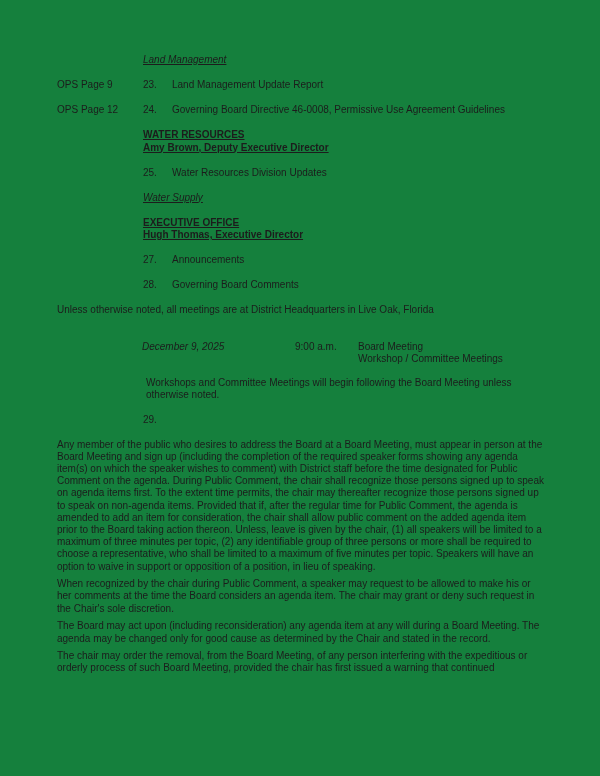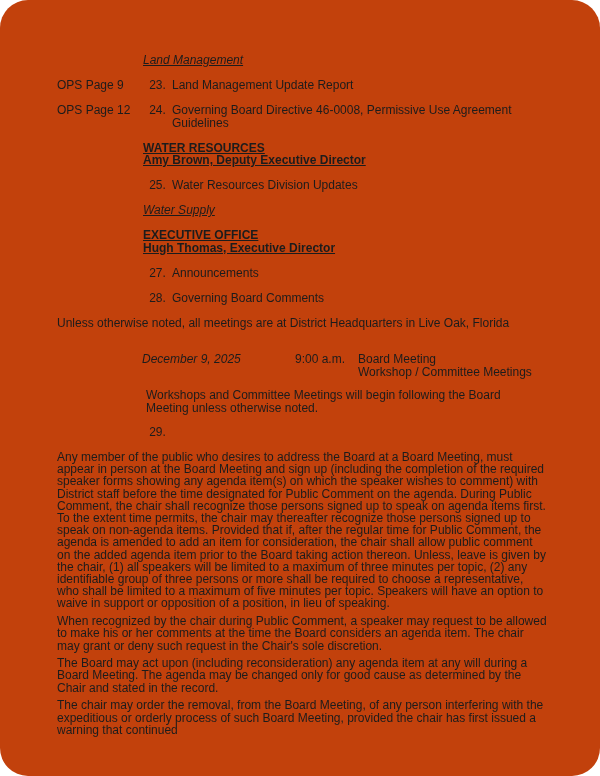--- a/index.html
+++ b/index.html
@@ -1,30 +1,29 @@
 <!DOCTYPE html>
 <html><head>
 <meta charset="utf-8">
 <style>
   html,body { margin:0; padding:0; background:#ffffff; }
   .page {
     width:600px; height:776px;
     box-sizing:border-box;
     padding:54px 54px 0 57px;
-    background:#c2410c;
+    background:#15803d;
     color:#1c1c1c;
     font-family:"Liberation Sans", sans-serif;
-    font-size:12px;
+    font-size:10px;
     position:relative;
     overflow:hidden;
-    border-radius:28px;
   }
   .row { display:flex; margin-bottom:12.5px; line-height:12.5px; }
   .lbl { flex:0 0 86px; }
-  .num { flex:0 0 29px;text-align:center; }
+  .num { flex:0 0 29px; }
   .txt { width:374px; }
   .sub-italic {
     font-style:italic; text-decoration:underline;
     margin-left:86px; margin-bottom:12.5px; line-height:12.5px;
   }
   .dept { margin-left:86px; margin-bottom:12.5px; font-weight:bold; line-height:12.5px; }
   .dept div { text-decoration:underline; }
   .note { margin-bottom:24px; line-height:12.5px; }
   .schedule { display:flex; margin-left:85px; margin-bottom:11px; line-height:12.5px; }
   .s-date { flex:0 0 153px;font-style:italic; }

